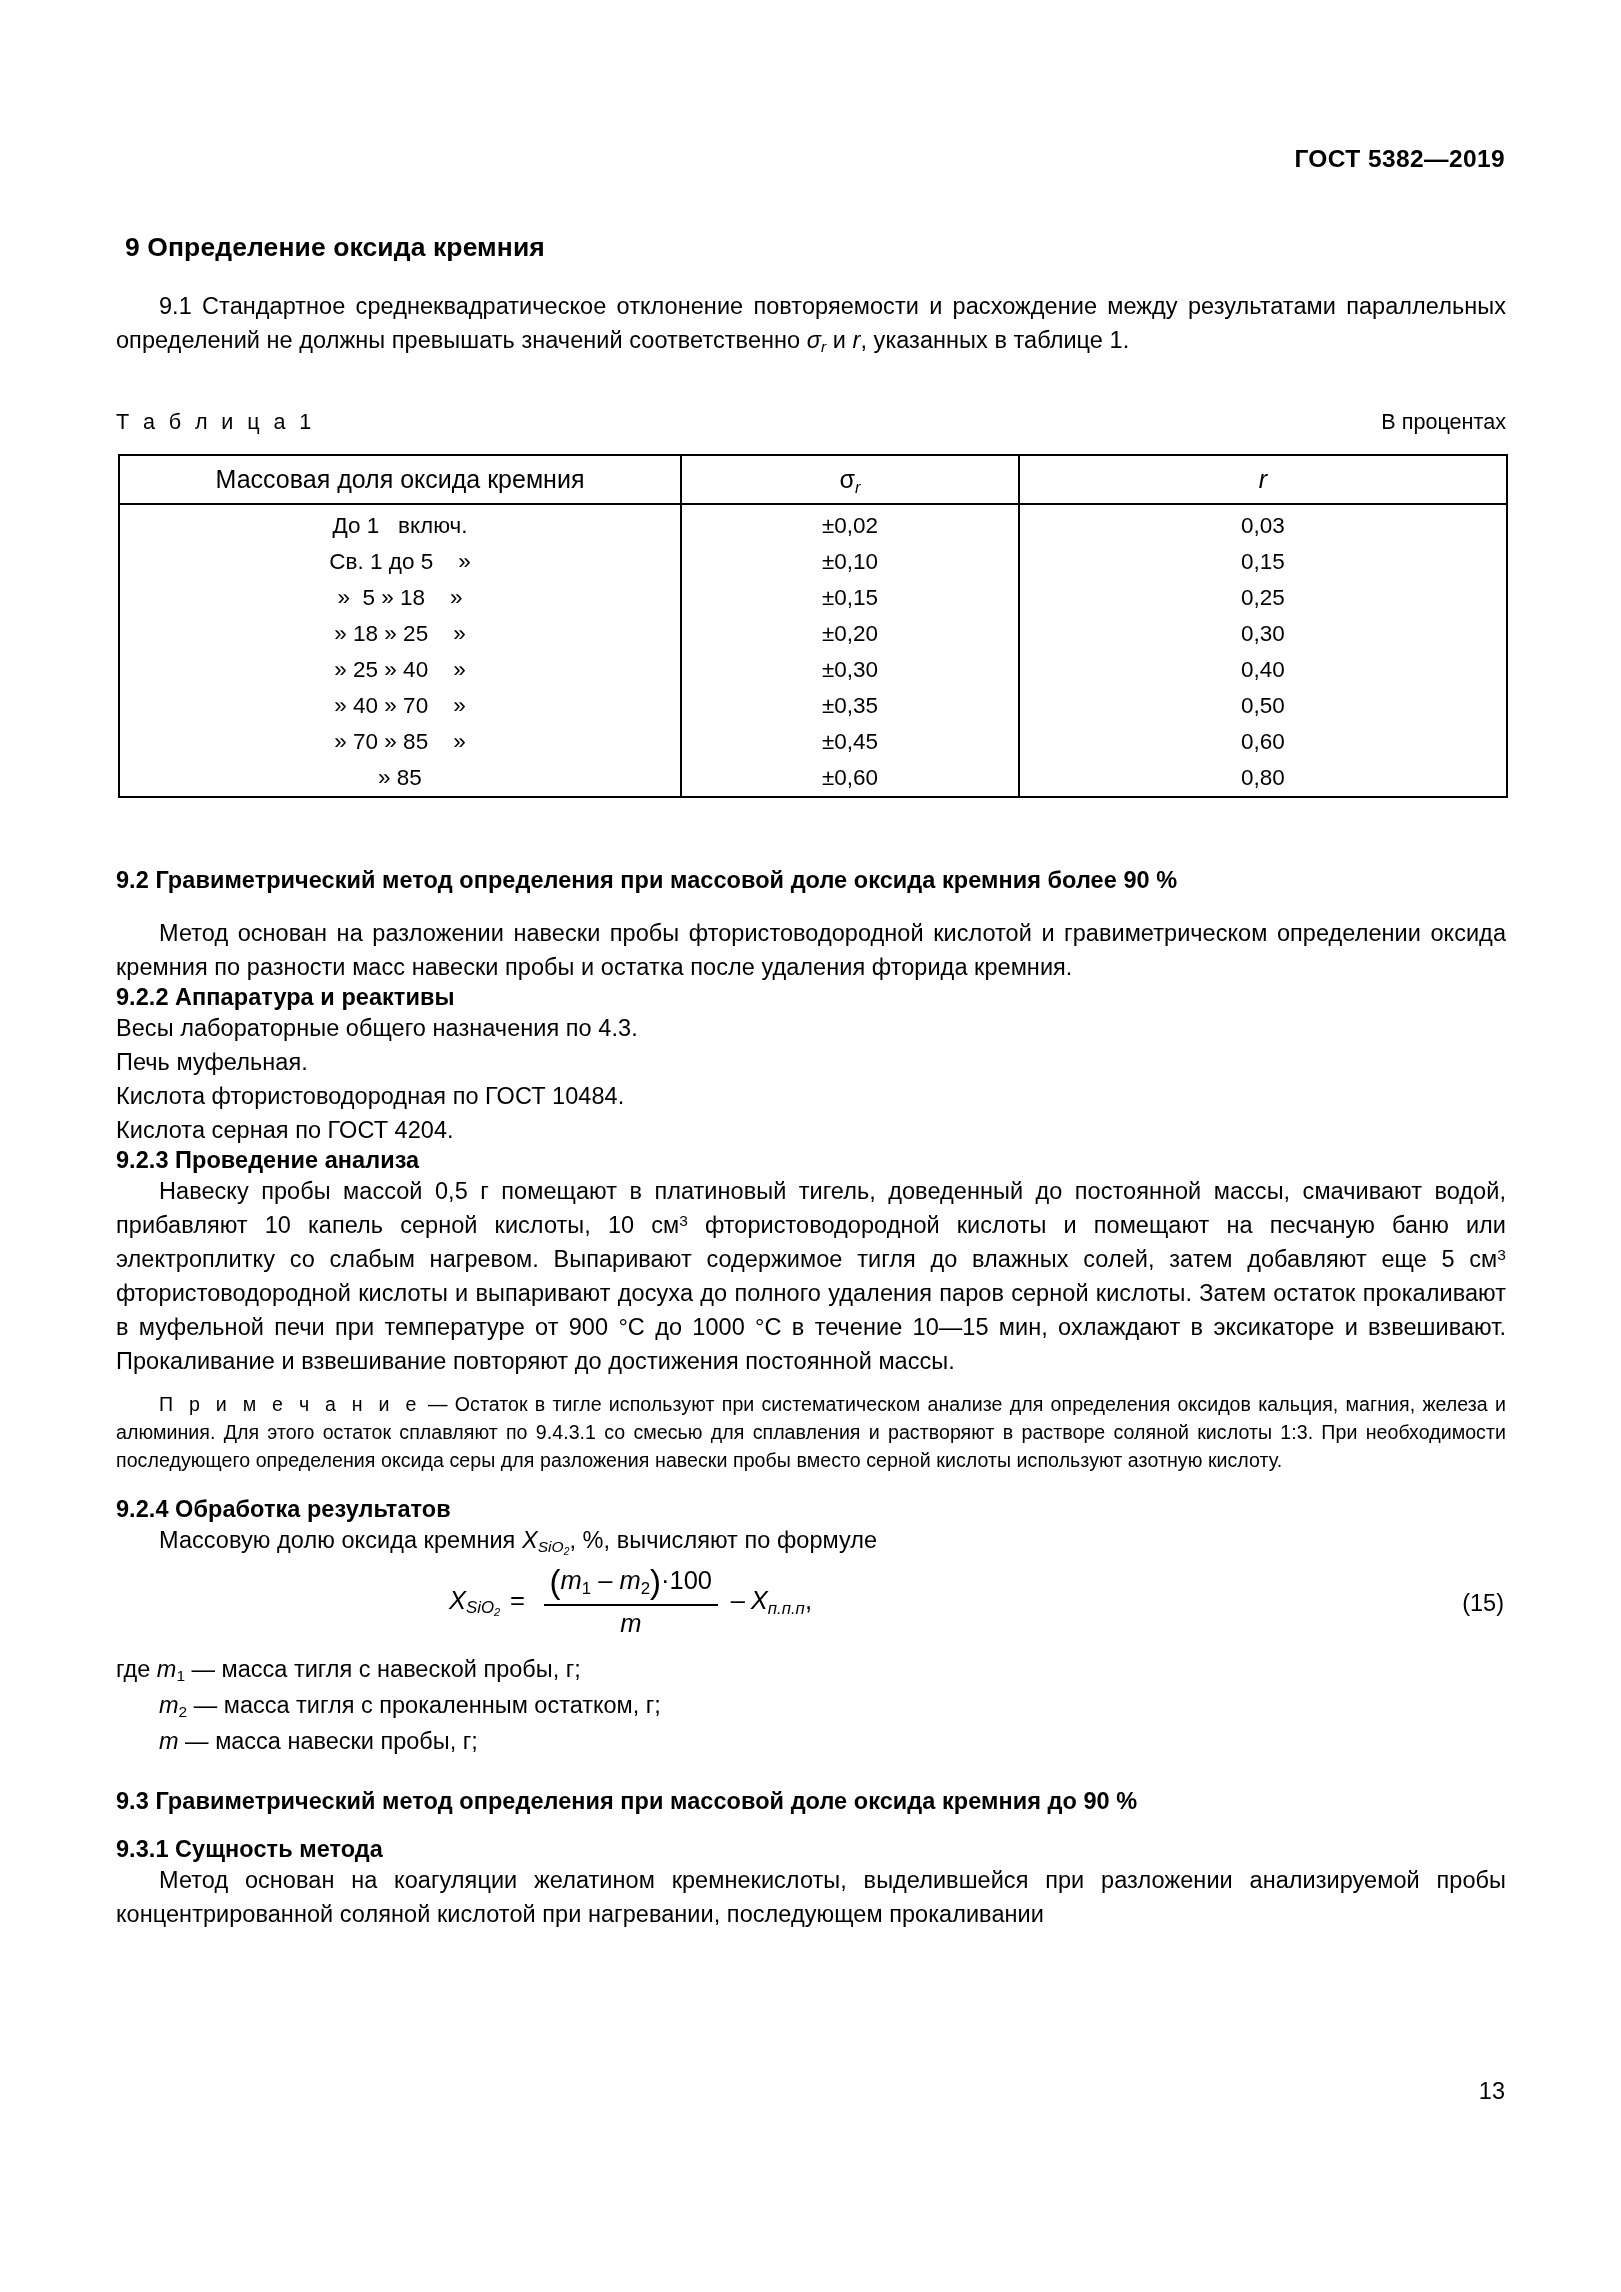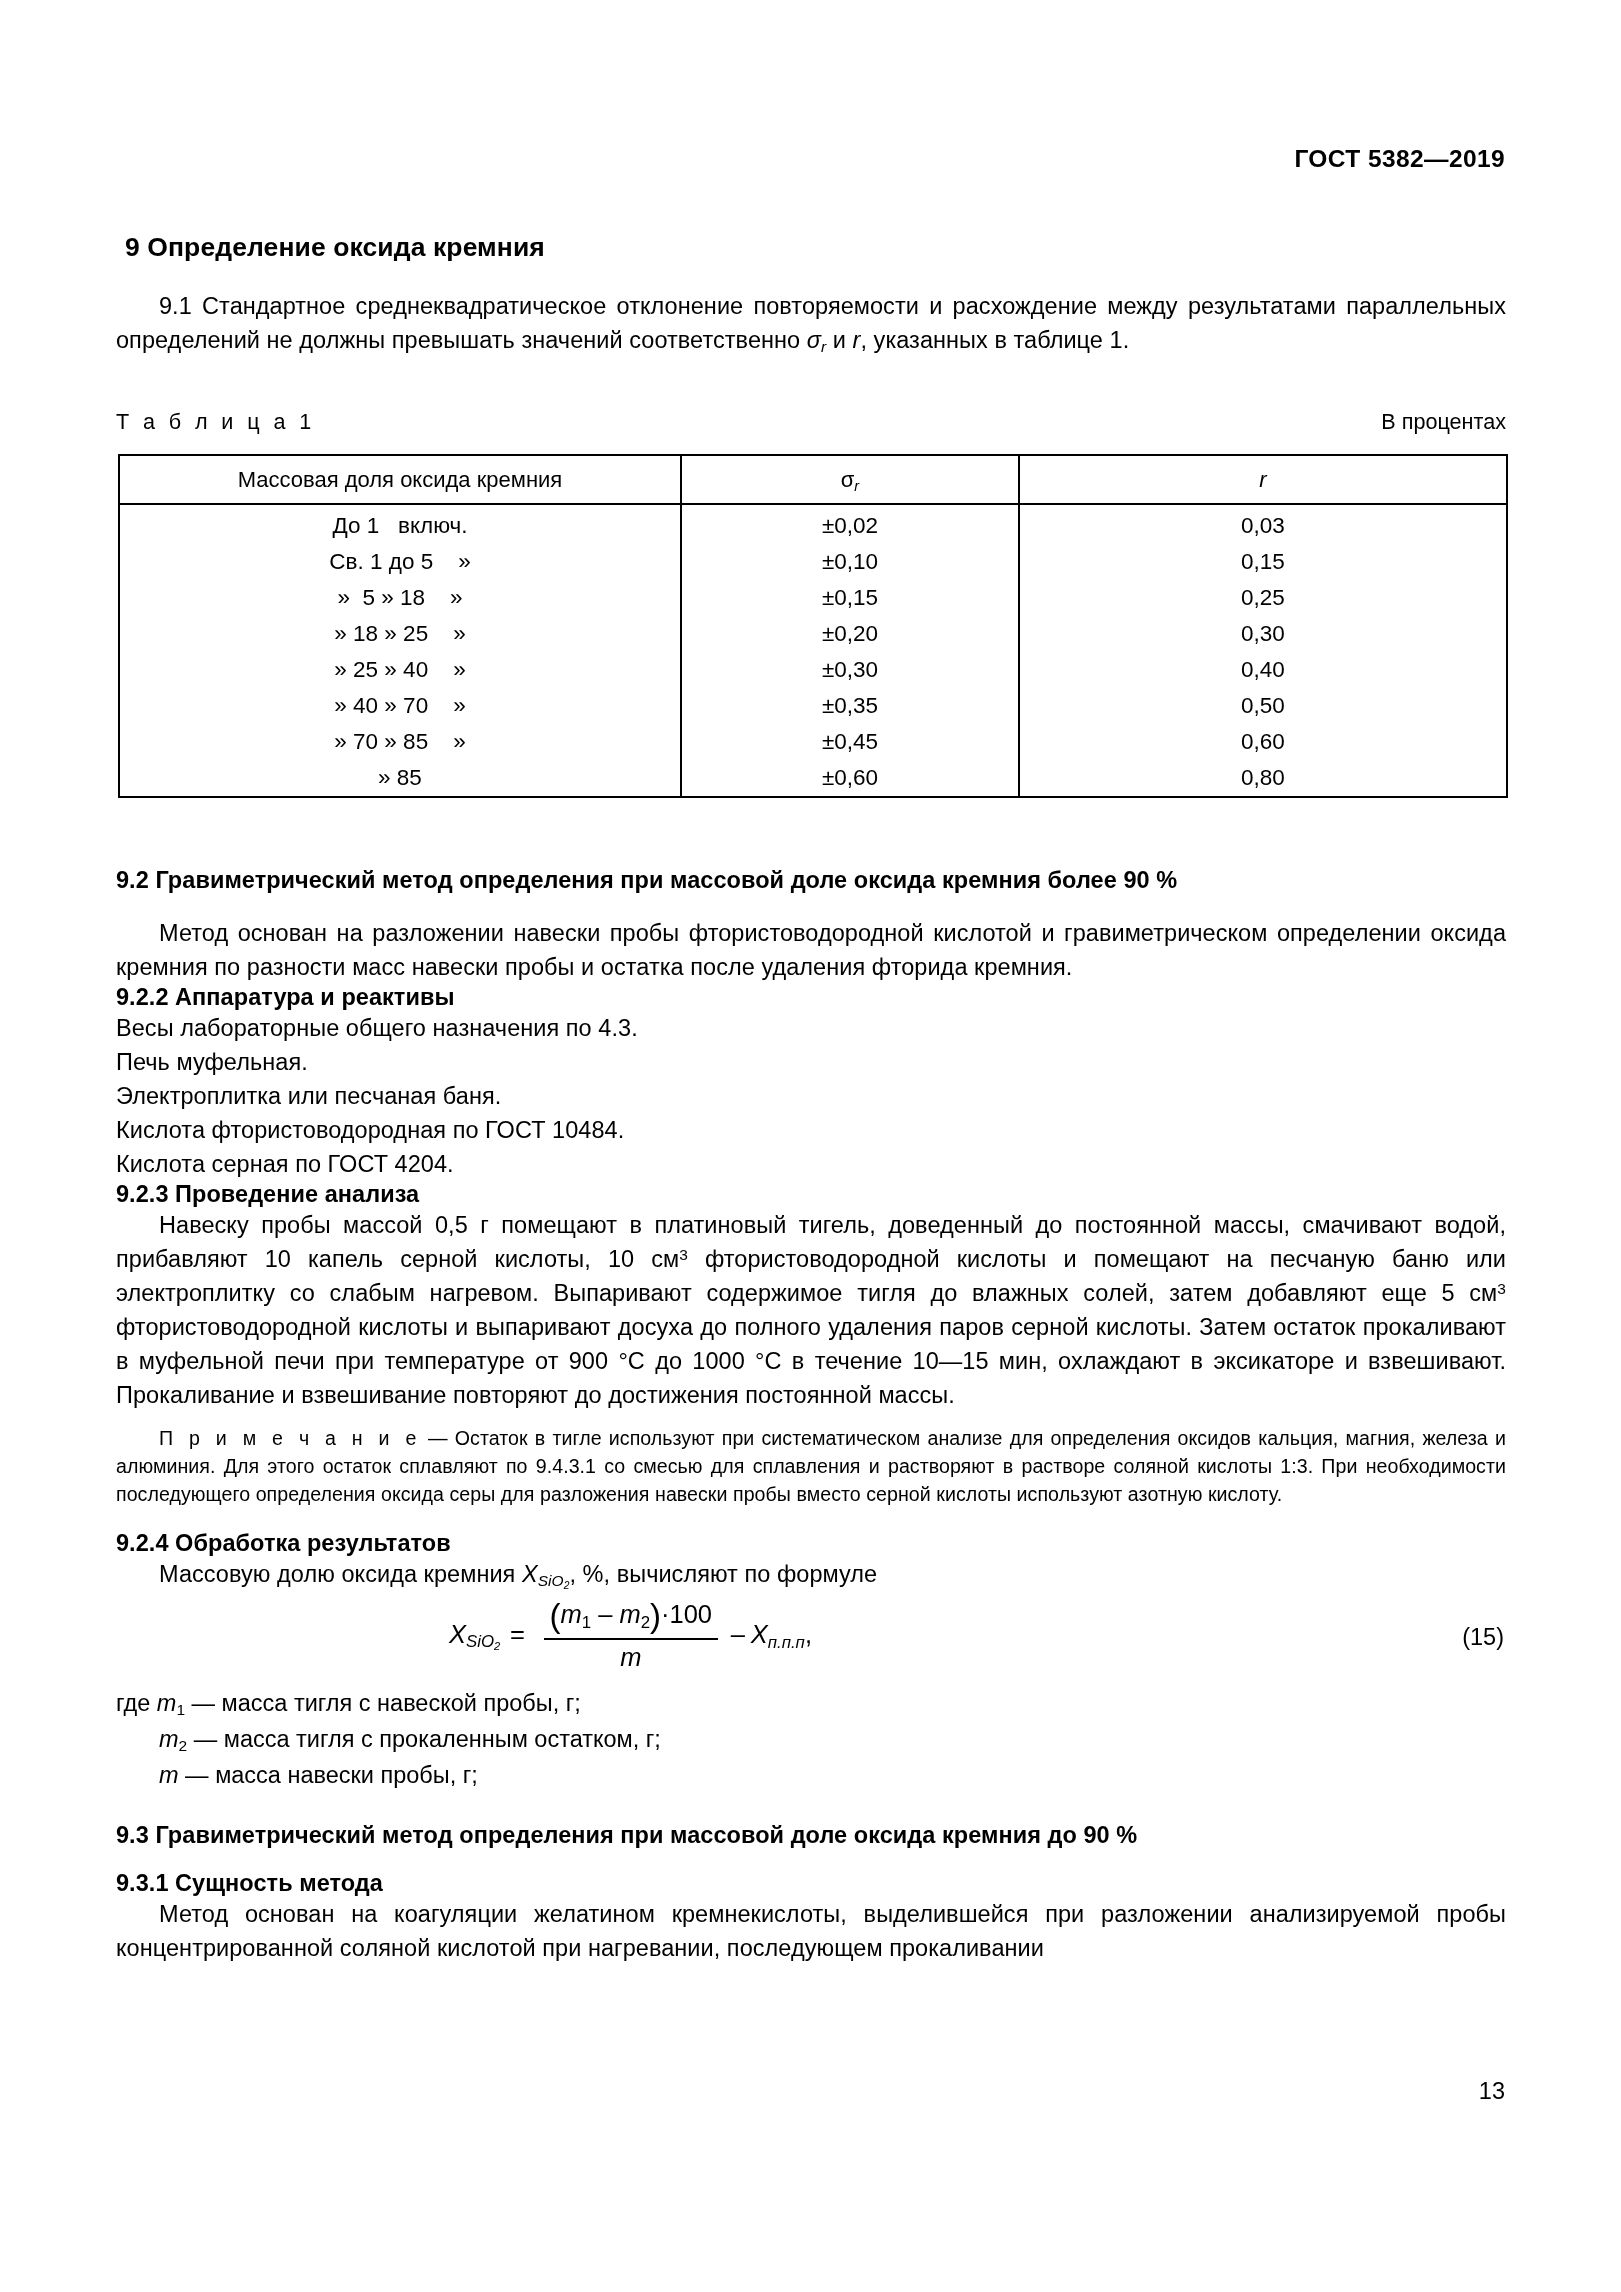--- a/index.html
+++ b/index.html
@@ -114,21 +114,21 @@
   table.t1 col.c2 { width: 338px; }
   table.t1 col.c3 { width: 488px; }
   table.t1 th, table.t1 td {
     border-left: 2px solid #000;
     border-right: 2px solid #000;
     text-align: center;
     font-weight: normal;
     padding: 0;
   }
   table.t1 thead th {
-    font-size: 22px;
+    font-size: 25px;
     height: 47px;
     vertical-align: middle;
     border-top: 2.9px solid #000;
     border-bottom: 2.9px solid #000;
   }
   table.t1 tbody tr:first-child td {
     border-top: 2.9px solid #000;
     padding-top: 2.9px;
   }
   table.t1 tbody td {
@@ -284,21 +284,20 @@
 
   <div class="content" style="top: 867px;">
     <p class="h-bold">9.2 Гравиметрический метод определения при массовой доле оксида кремния более 90 %</p>
     <div class="gap-md"></div>
 
     <p class="para indent">Метод основан на разложении навески пробы фтористоводородной кислотой и гравиметрическом определении оксида кремния по разности масс навески пробы и остатка после удаления фторида кремния.</p>
 
     <p class="h-bold">9.2.2 Аппаратура и реактивы</p>
     <p class="line">Весы лабораторные общего назначения по 4.3.</p>
     <p class="line">Печь муфельная.</p>
-    <p class="line">Электроплитка или песчаная баня.</p>
     <p class="line">Кислота фтористоводородная по ГОСТ 10484.</p>
     <p class="line">Кислота серная по ГОСТ 4204.</p>
 
     <p class="h-bold">9.2.3 Проведение анализа</p>
     <p class="para indent"><span>Навеску пробы массой 0,5 г помещают в платиновый тигель, доведенный до постоянной массы, смачивают водой, прибавляют 10 капель серной кислоты, 10 см</span><sup>3</sup><span> фтористоводородной кислоты и помещают на песчаную баню или электроплитку со слабым нагревом. Выпаривают содержимое тигля до влажных солей, затем добавляют еще 5 см</span><sup>3</sup><span> фтористоводородной кислоты и выпаривают досуха до полного удаления паров серной кислоты. Затем остаток прокаливают в муфельной печи при температуре от 900 °C до 1000 °C в течение 10—15 мин, охлаждают в эксикаторе и взвешивают. Прокаливание и взвешивание повторяют до достижения постоянной массы.</span></p>
 
     <div class="gap-sm"></div>
     <p class="note"><span class="spaced">П р и м е ч а н и е</span><span> — Остаток в тигле используют при систематическом анализе для определения оксидов кальция, магния, железа и алюминия. Для этого остаток сплавляют по 9.4.3.1 со смесью для сплавления и растворяют в растворе соляной кислоты 1:3. При необходимости последующего определения оксида серы для разложения навески пробы вместо серной кислоты используют азотную кислоту.</span></p>
     <div class="gap-md"></div>
 

